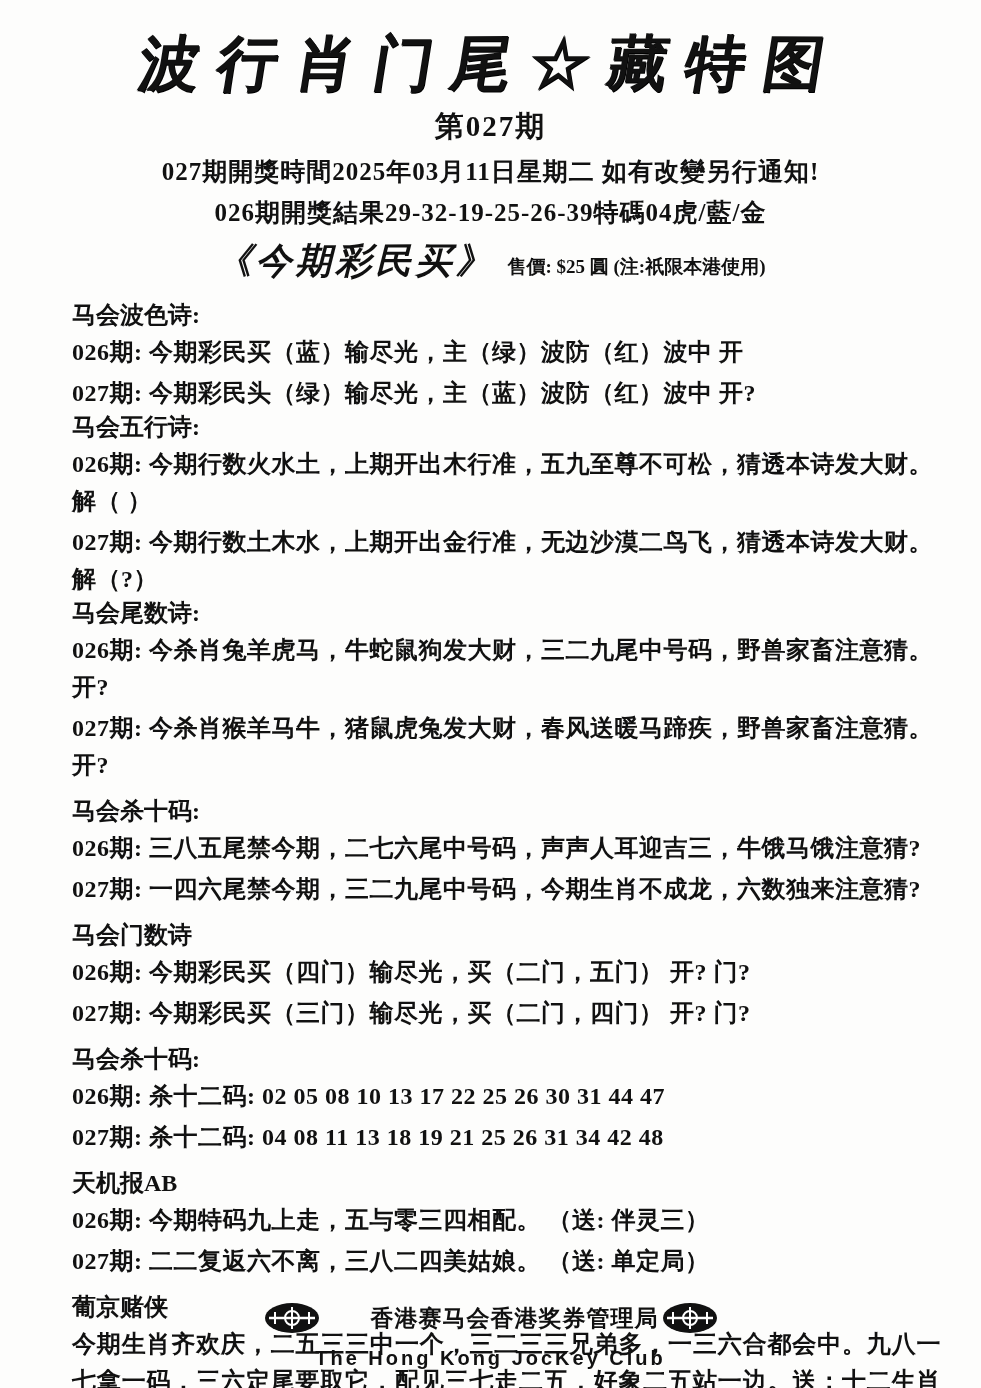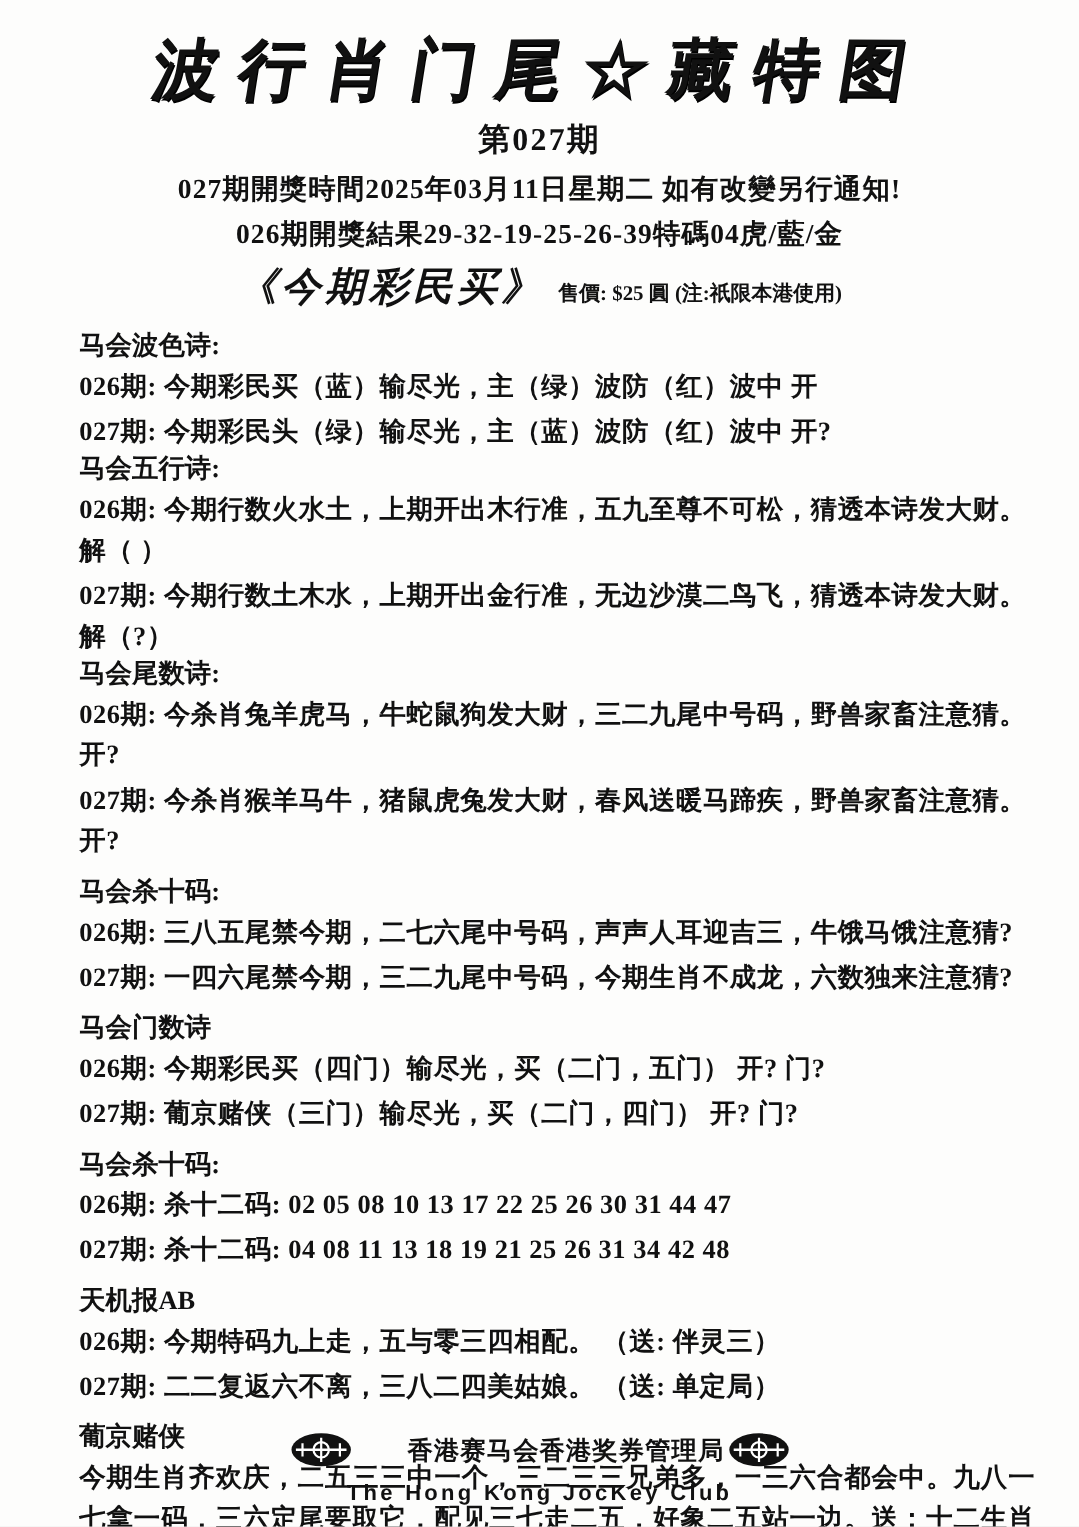--- a/index.html
+++ b/index.html
@@ -76,21 +76,21 @@
 
     <div class="section tight">
       <div class="sec-heading">马会杀十码:</div>
       <div class="sec-line">026期: 三八五尾禁今期，二七六尾中号码，声声人耳迎吉三，牛饿马饿注意猜?</div>
       <div class="sec-line">027期: 一四六尾禁今期，三二九尾中号码，今期生肖不成龙，六数独来注意猜?</div>
     </div>
 
     <div class="section tight">
       <div class="sec-heading">马会门数诗</div>
       <div class="sec-line">026期: 今期彩民买（四门）输尽光，买（二门，五门） 开? 门?</div>
-      <div class="sec-line">027期: 葡京赌侠（三门）输尽光，买（二门，四门） 开? 门?</div>
+      <div class="sec-line">027期: 今期彩民买（三门）输尽光，买（二门，四门） 开? 门?</div>
     </div>
 
     <div class="section tight">
       <div class="sec-heading">马会杀十码:</div>
       <div class="sec-line">026期: 杀十二码: 02 05 08 10 13 17 22 25 26 30 31 44 47</div>
       <div class="sec-line">027期: 杀十二码: 04 08 11 13 18 19 21 25 26 31 34 42 48</div>
     </div>
 
     <div class="section tight">
       <div class="sec-heading">天机报AB</div>

